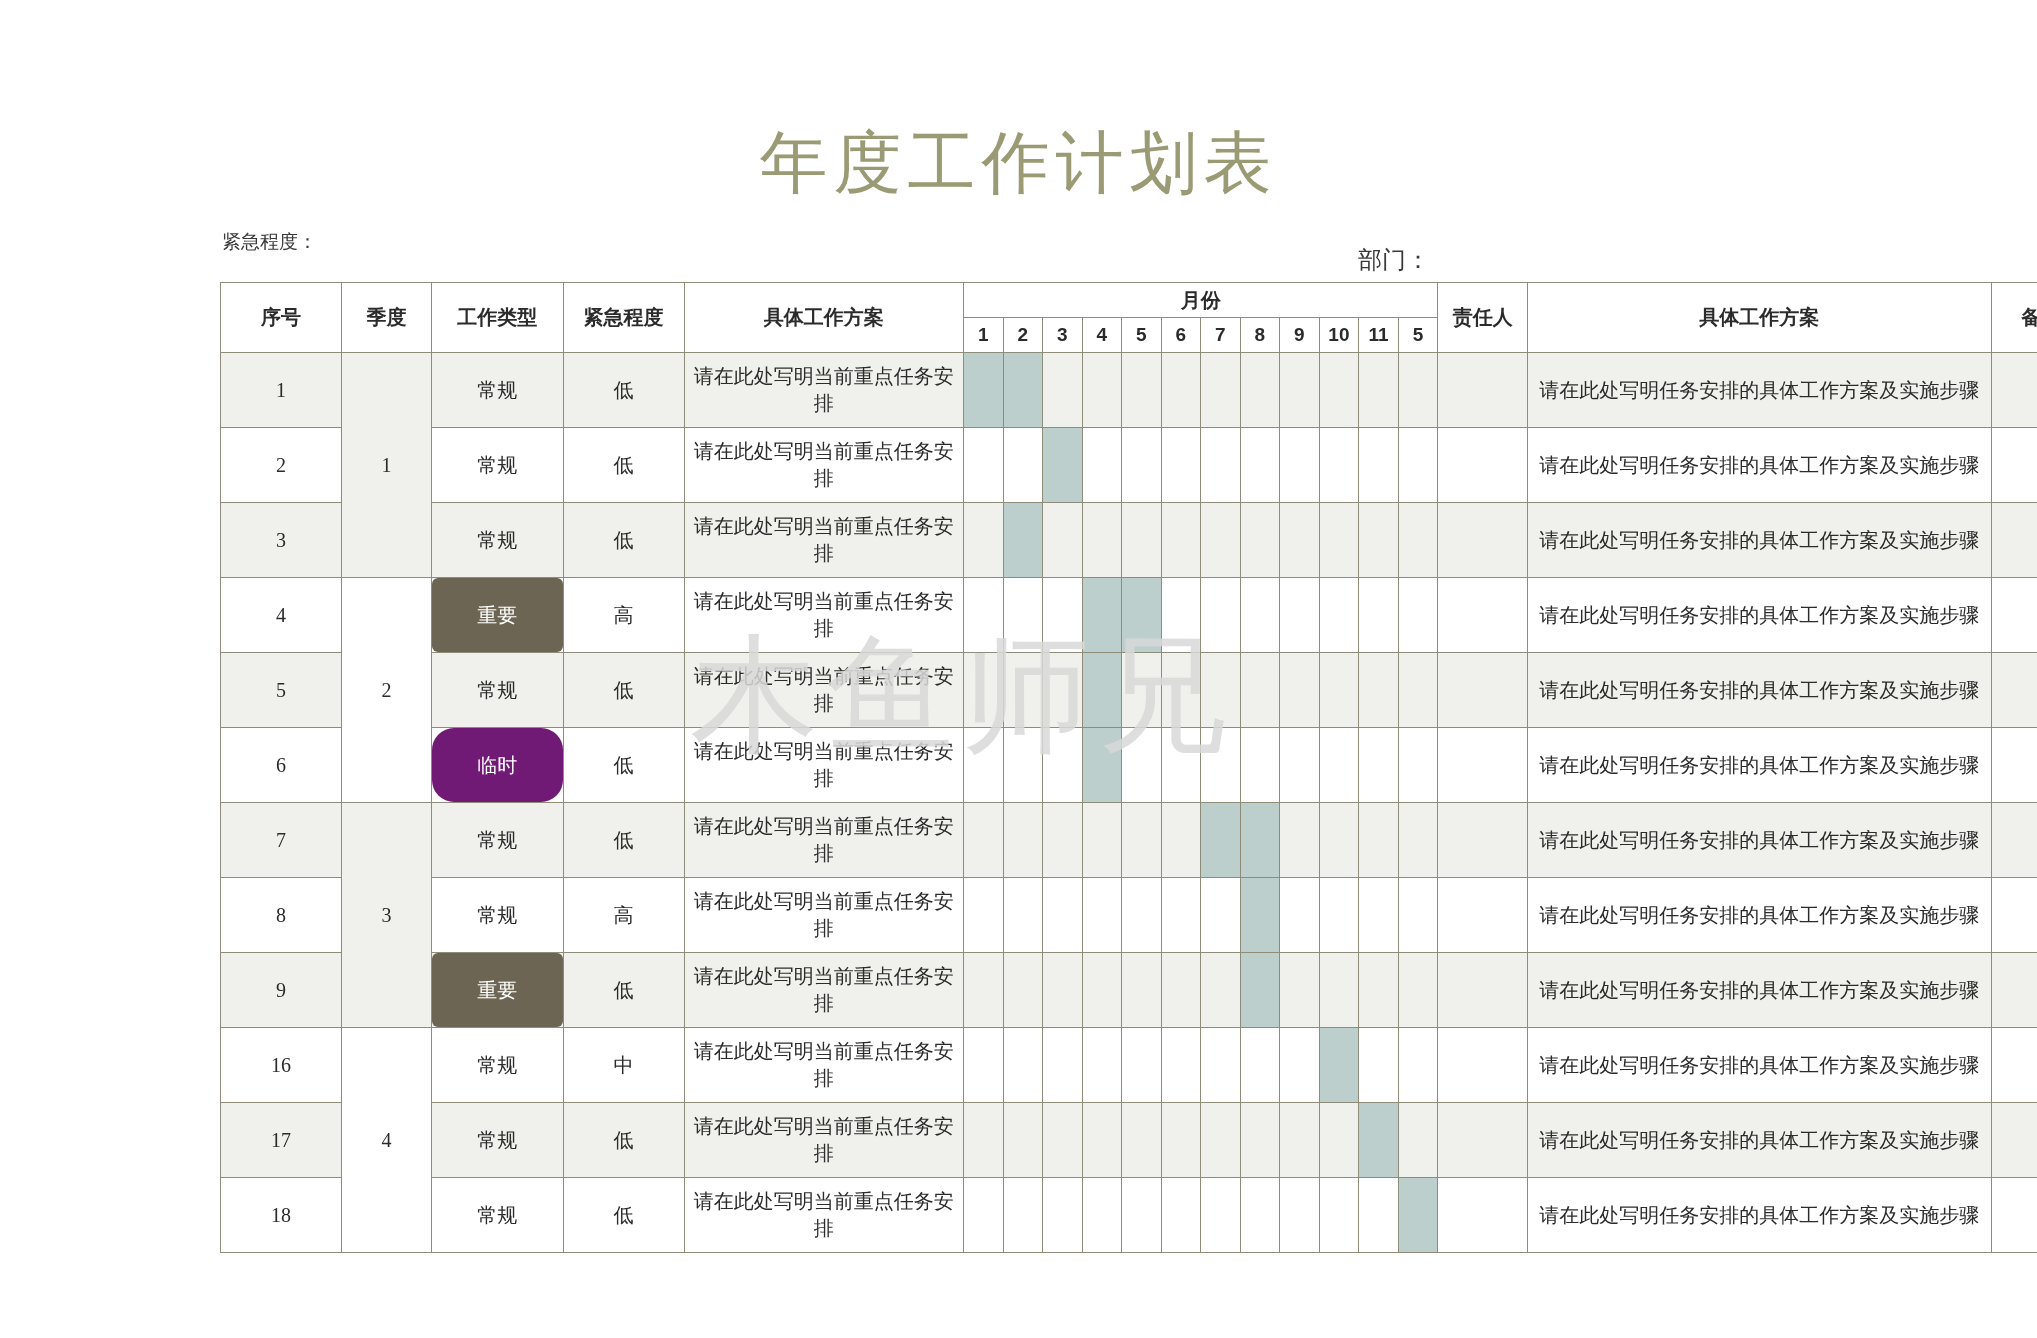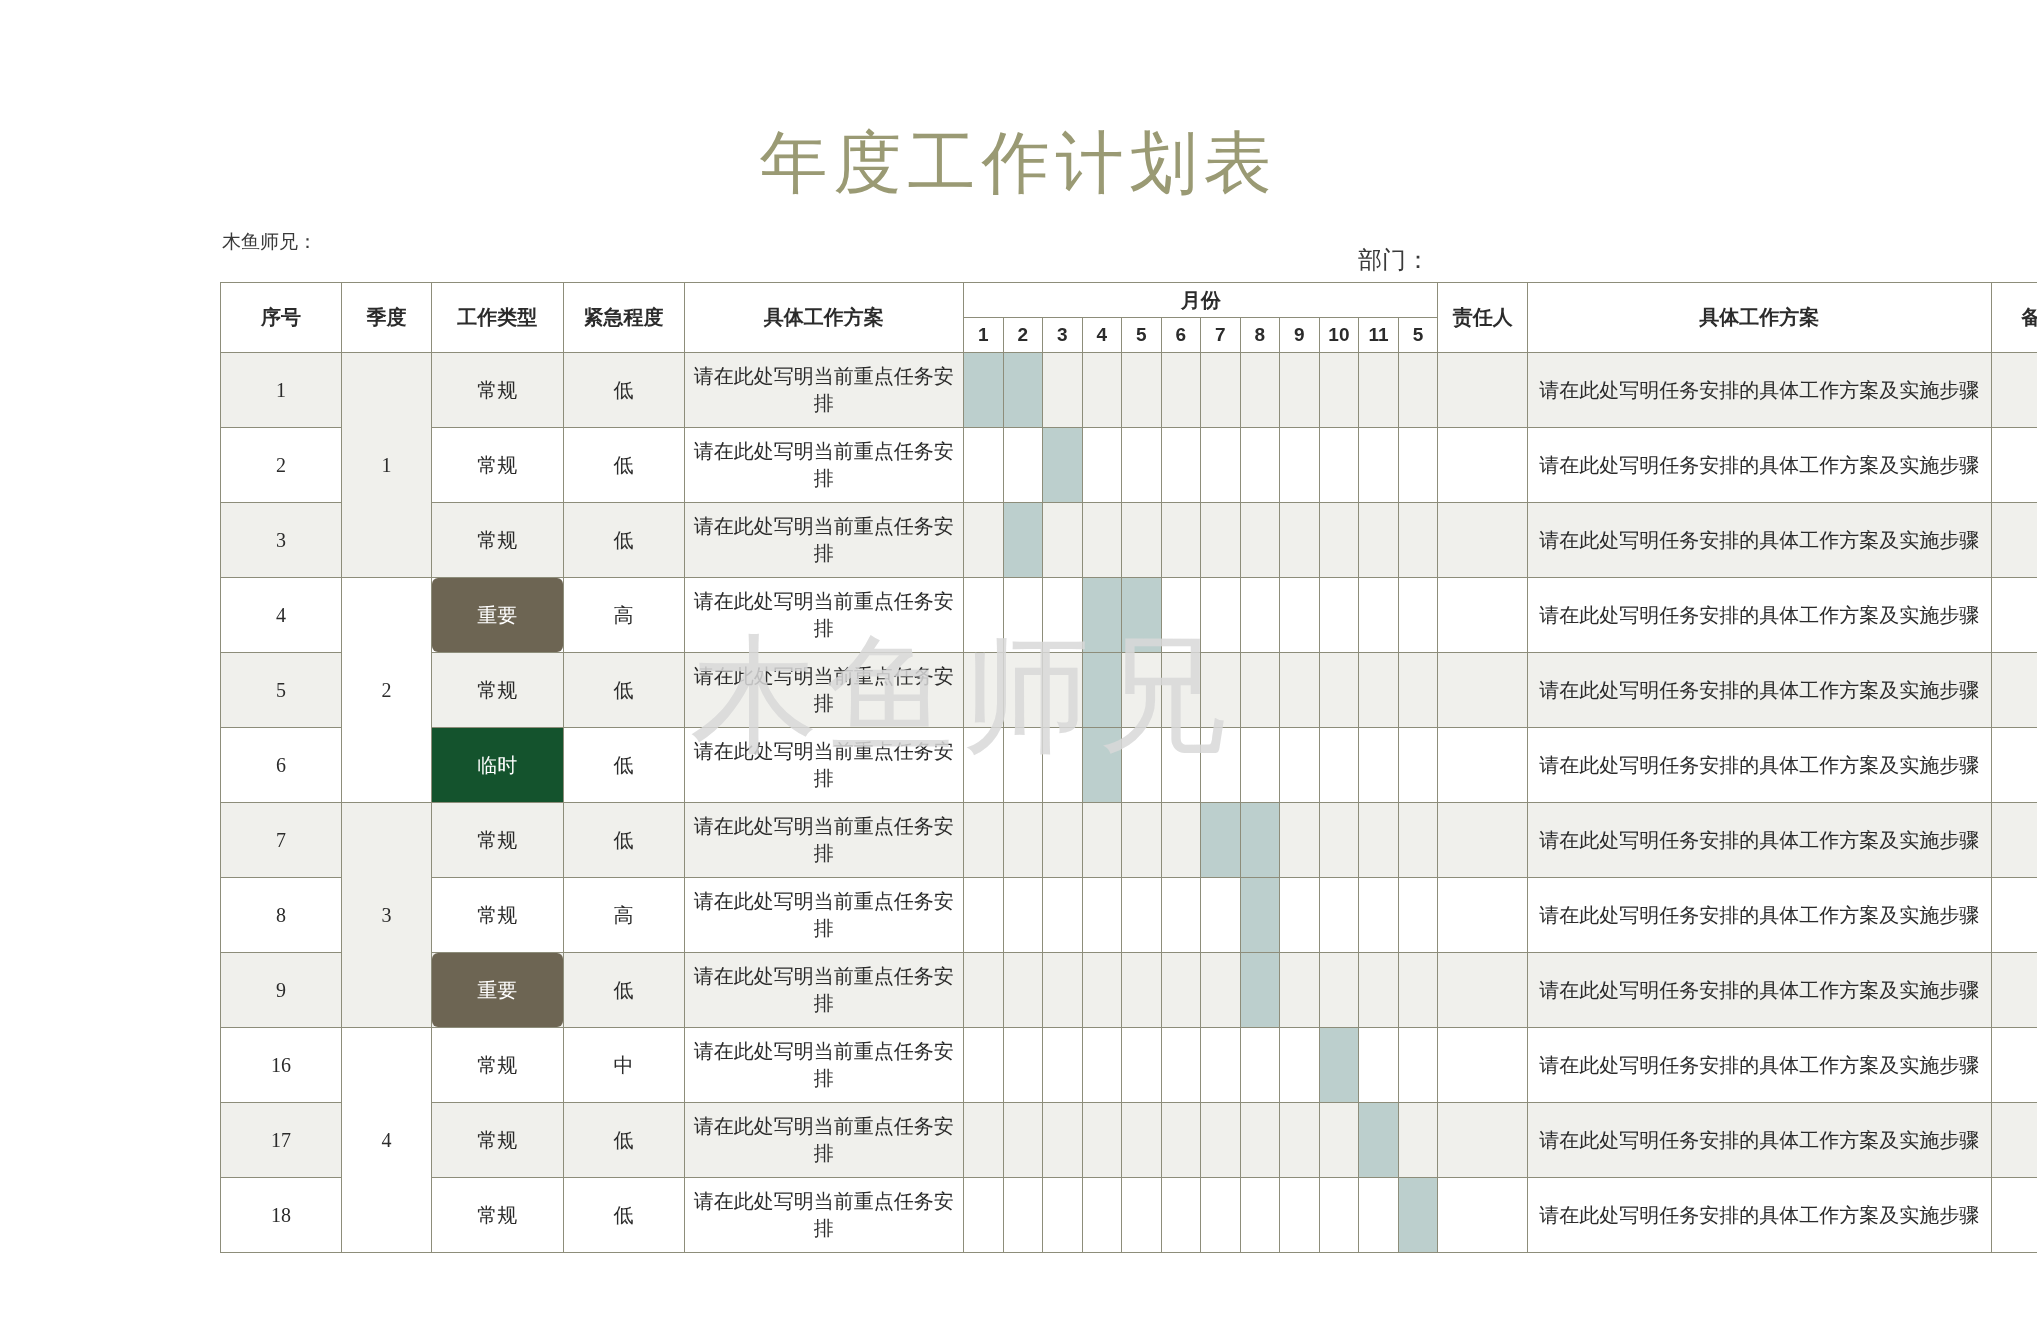--- a/index.html
+++ b/index.html
@@ -132,41 +132,42 @@
     width: 100%;
     height: 100%;
     line-height: 74px;
   }
   .tag.important {
     background: #6d6553;
     color: #ffffff;
     border-radius: 6px;
   }
   .tag.temp {
-    background: #14532d;
+    background: #701a75;
     color: #ffffff;
+    border-radius: 22px;
   }
 
   td.m {
     padding: 0;
   }
   td.m.fill {
     background: #bccfcd !important;
   }
 
   
 </style>
 </head>
 <body>
 
 <div class="page">
 
   <div class="doc-title">年度工作计划表</div>
 
-  <div class="meta-left">木鱼师兄：</div>
+  <div class="meta-left">紧急程度：</div>
   <div class="meta-right">部门：</div>
 
   <div class="watermark">木鱼师兄</div>
 
   <div class="tbl-wrap">
     <table class="plan">
       <colgroup>
         <col style="width:92px">
         <col style="width:68px">
         <col style="width:100px">

